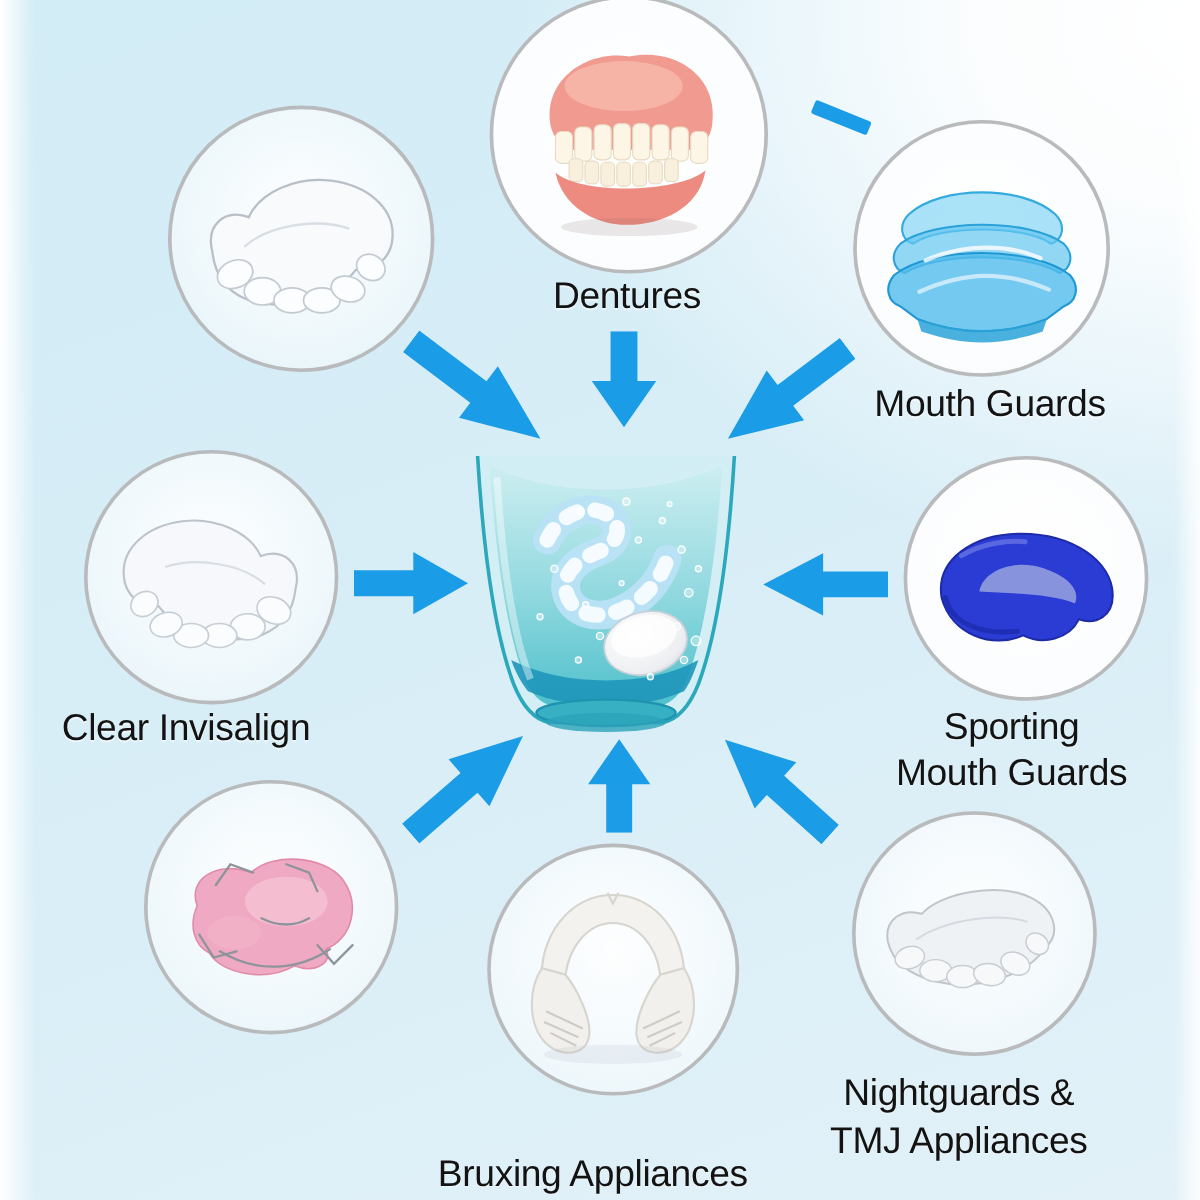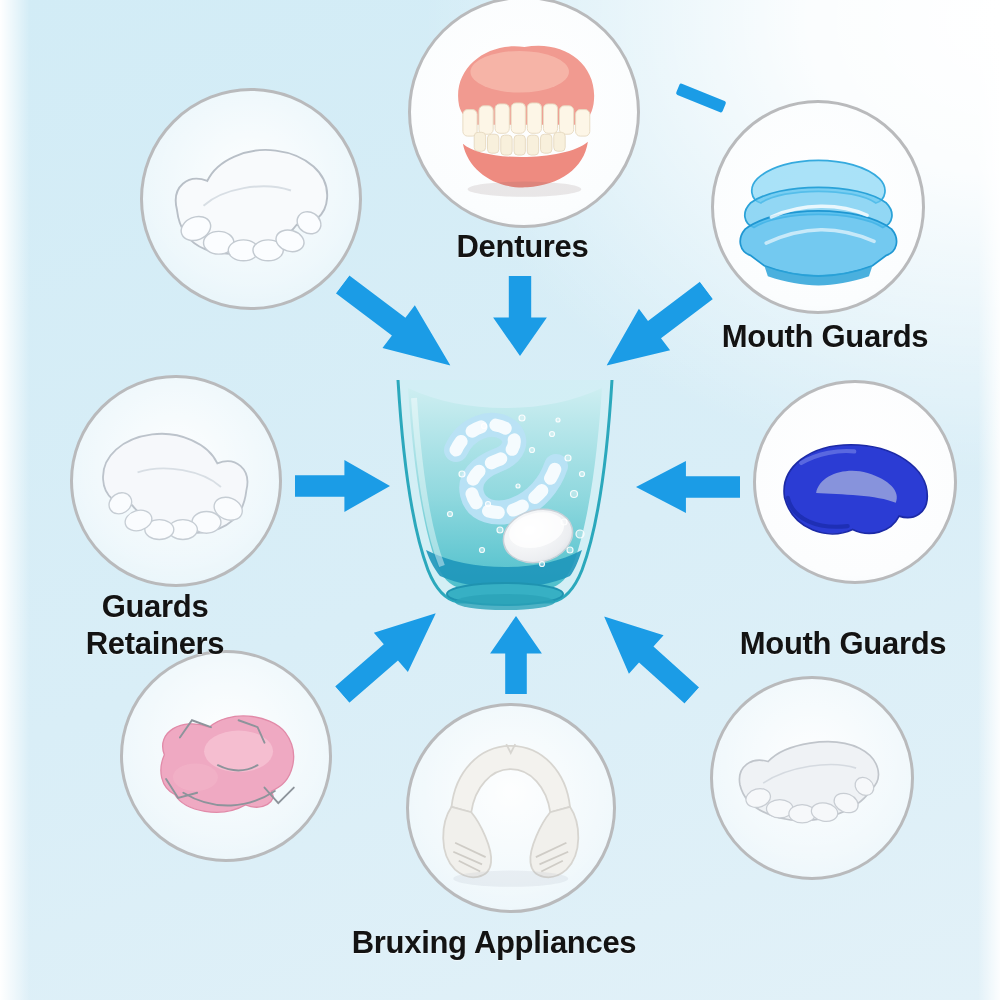--- a/index.html
+++ b/index.html
@@ -12,21 +12,21 @@
       linear-gradient(to left, rgba(255,255,255,0.9) 0px, rgba(255,255,255,0) 22px),
       linear-gradient(160deg, #d2ecf6 0%, #d9eef7 55%, #e2f1f8 100%);
   }
   .circle{
     position:absolute;border-radius:50%;border:3px solid #b9babc;box-sizing:border-box;
     background:radial-gradient(circle at 50% 42%, rgba(255,255,255,0.96) 0%, rgba(255,255,255,0.6) 62%, rgba(255,255,255,0.28) 100%);
     display:flex;align-items:center;justify-content:center;
   }
   .circle svg{width:88%;height:88%;}
   .label{
-    position:absolute;font-weight:bold;font-size:31px;line-height:37px;color:#131313;
+    position:absolute;font-weight:normal;font-size:31px;line-height:37px;color:#131313;
     text-align:center;letter-spacing:-0.3px;
     text-shadow:0 1px 1px rgba(255,255,255,0.6);
   }
   .arrow{position:absolute;}
   .accent{position:absolute;background:#1b9ce6;border-radius:2px;}
 </style>
 </head>
 <body>
 
 <div id="canvas">
@@ -235,24 +235,28 @@
   </svg>
   <svg class="arrow" style="left:589px;top:629px;transform:rotate(-138deg);" width="118" height="54" viewBox="0 0 100 50" preserveAspectRatio="none">
     <polygon points="0,15 52,15 52,1 100,25 52,49 52,35 0,35" fill="#1b9ce6"></polygon>
   </svg>
 
 
   <div class="label" style="left:400px;top:228px;width:245px;">Dentures</div>
 
   <div class="label" style="left:700px;top:318px;width:250px;">Mouth Guards</div>
 
-  <div class="label" style="left:30px;top:588px;width:250px;">Guards Retainers</div>
+  <div class="label" style="left:30px;top:588px;width:250px;">Clear Invisalign</div>
 
   <div class="label" style="left:713px;top:587px;width:260px;line-height:38px;">
-    <br>
+    <span>Sporting</span><br>
     <span>Mouth Guards</span>
   </div>
 
 
-  <div class="label" style="left:344px;top:924px;width:300px;">Bruxing Appliances</div>
-
+  <div class="label" style="left:344px;top:959px;width:300px;">Bruxing Appliances</div>
+
+  <div class="label" style="left:654px;top:891px;width:290px;line-height:40px;">
+    <span>Nightguards &amp;</span><br>
+    <span>TMJ Appliances</span>
+  </div>
 
 </div>
 
 </body></html>

